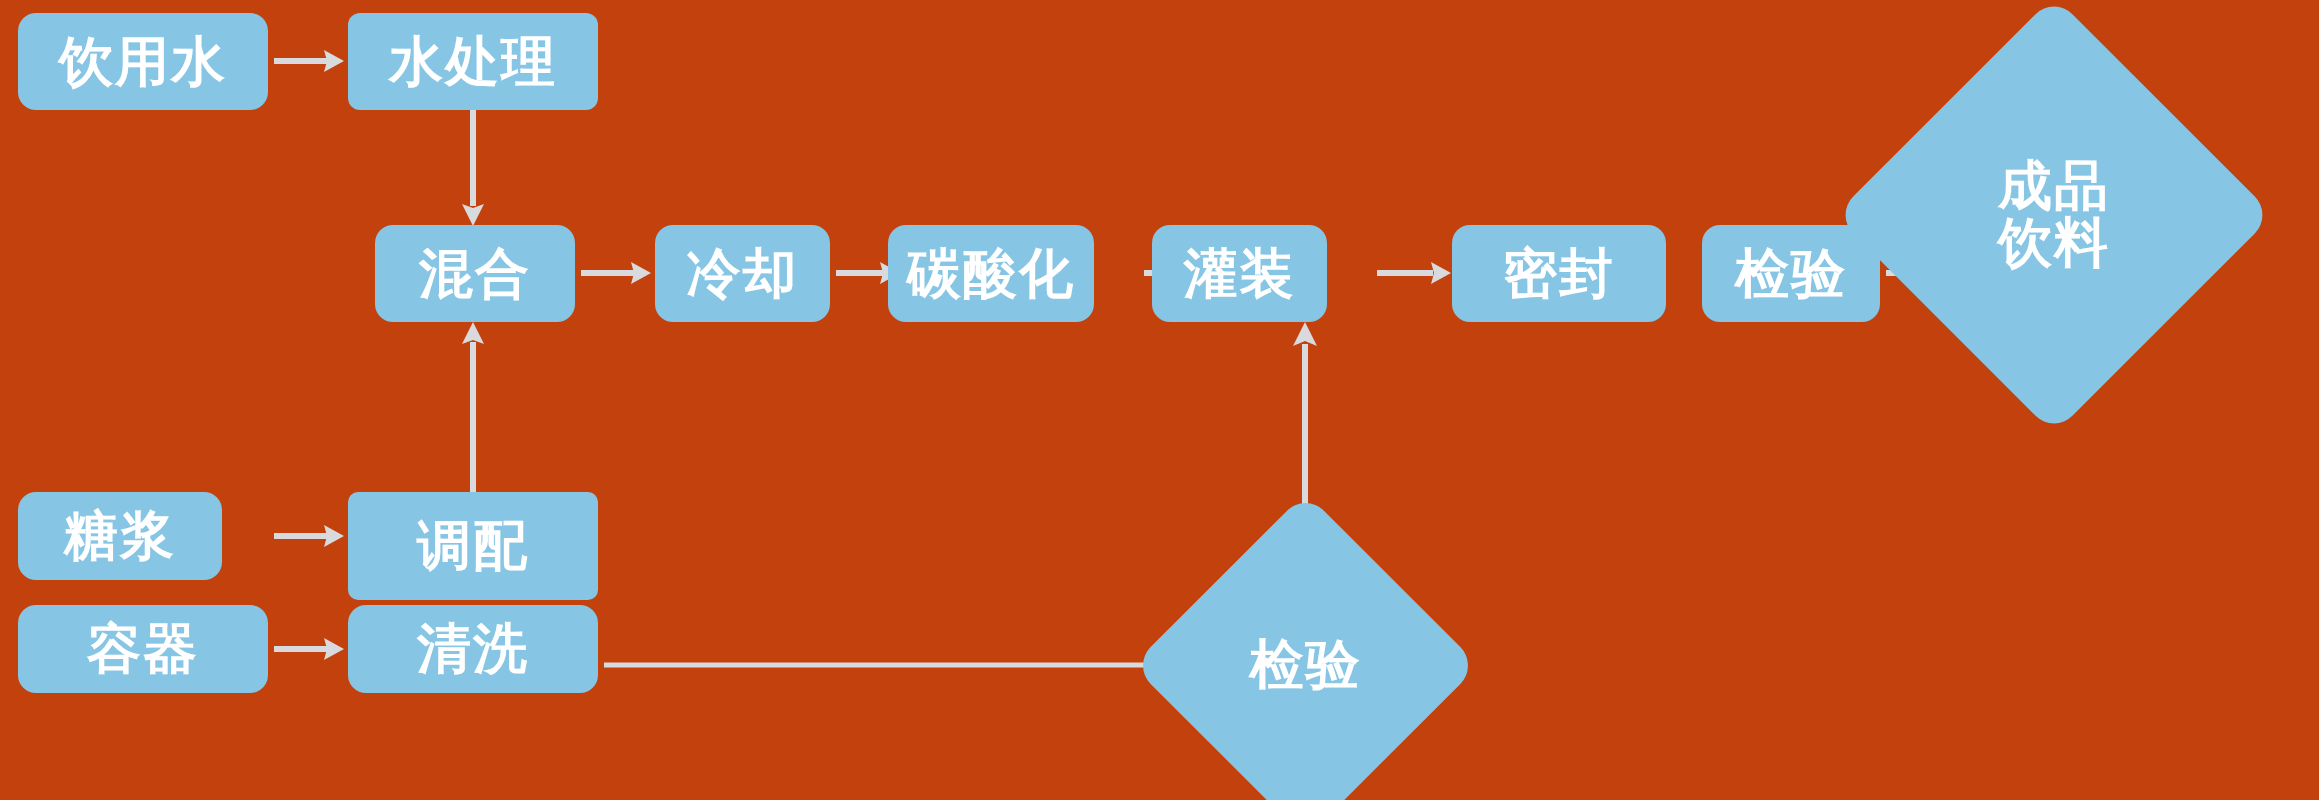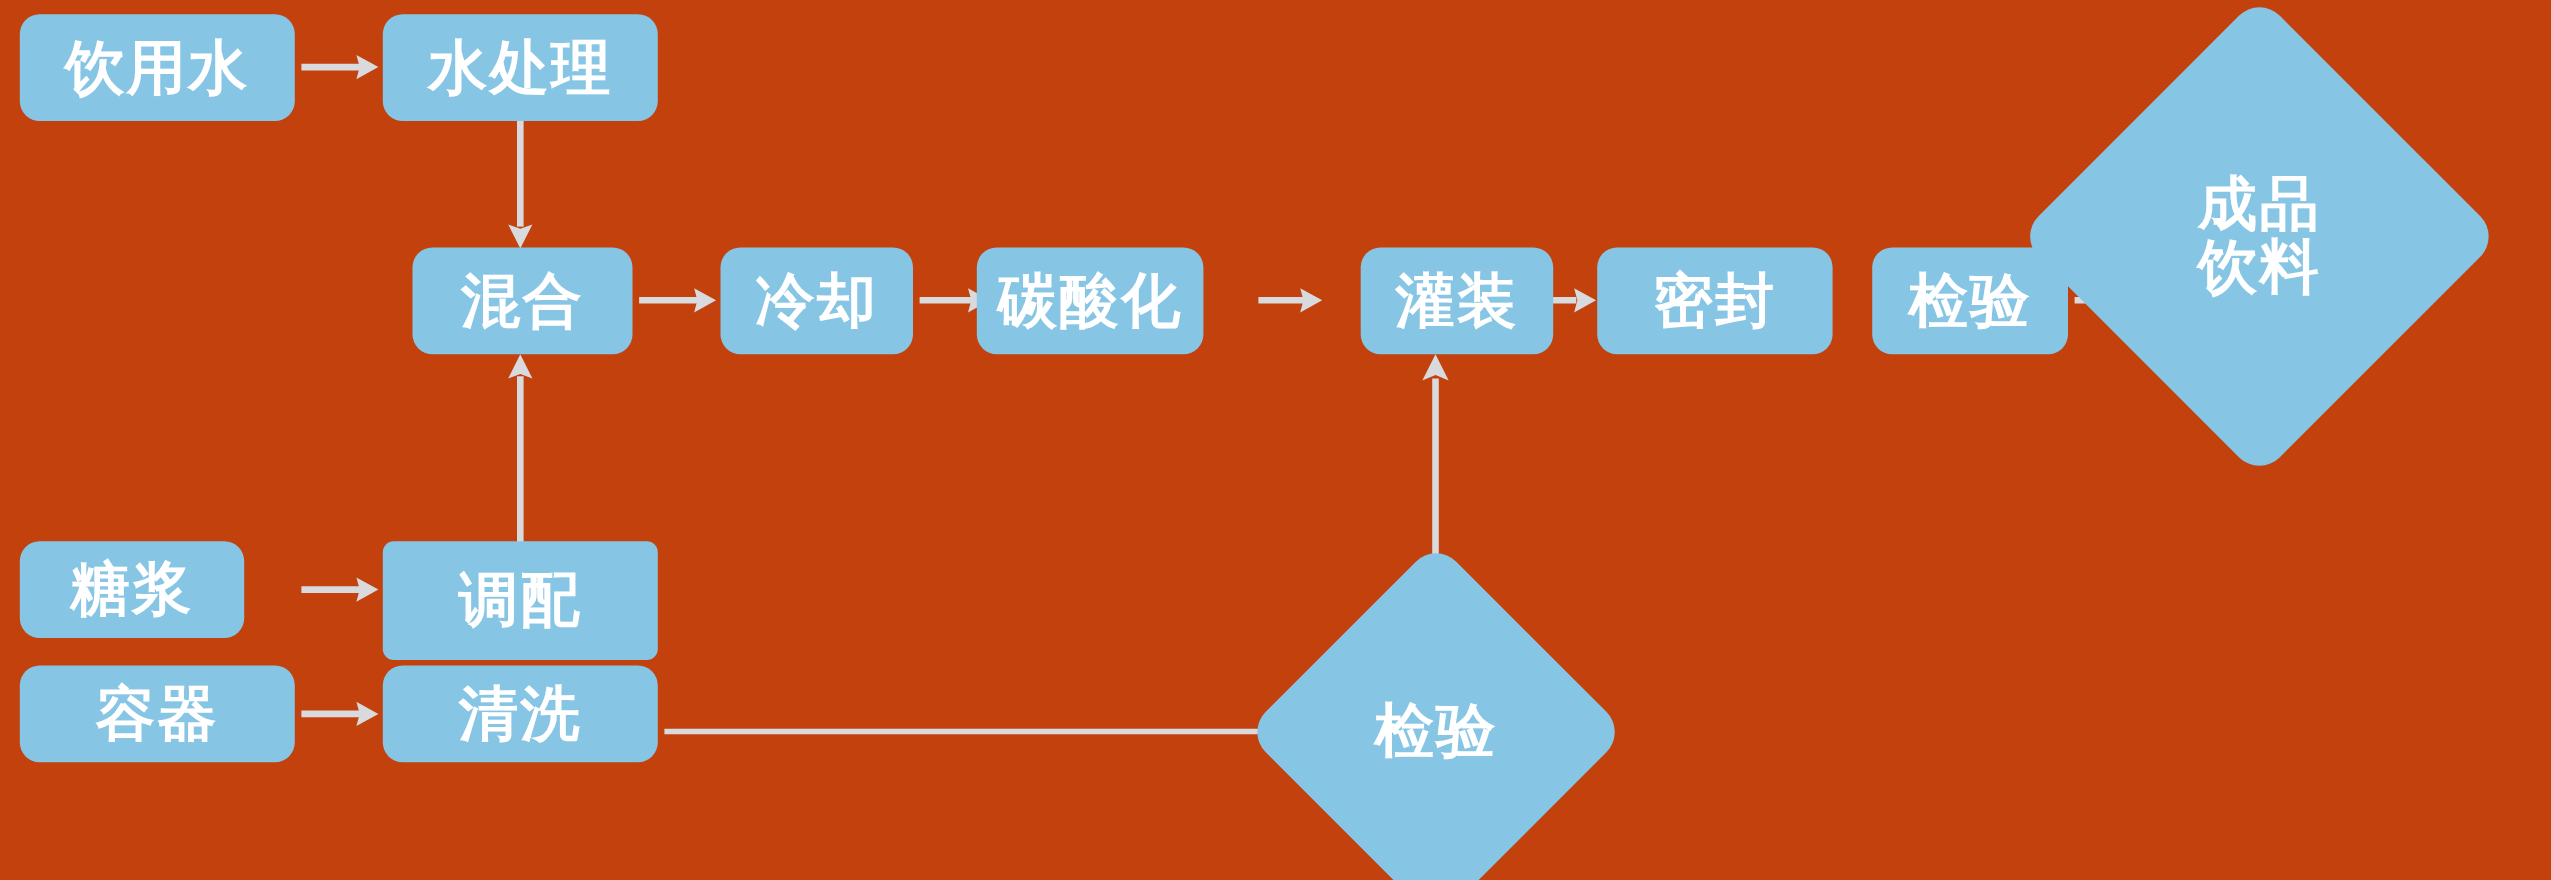--- a/index.html
+++ b/index.html
@@ -155,37 +155,37 @@
     <svg width="30" height="232" viewBox="0 0 30 232">
       <path d="M15,232 L15,22" stroke="#d9dadd" stroke-width="6" fill="none"></path>
       <path d="M15,0 L3,24 L15,19 L27,24 Z" fill="#d9dadd"></path>
     </svg>
   </div>
 
   <div class="node small" style="left:18px; top:13px; width:250px; height:97px;">
     <span>饮用水</span>
   </div>
 
-  <div class="node small" style="left:348px; top:13px; width:250px; height:97px;">
+  <div class="node small" style="left:348px; top:13px; width:250px; height:97px;border-radius:12px;">
     <span>水处理</span>
   </div>
 
   <div class="node mid" style="left:375px; top:225px; width:200px; height:97px;">
     <span>混合</span>
   </div>
 
   <div class="node mid" style="left:655px; top:225px; width:175px; height:97px;">
     <span>冷却</span>
   </div>
 
   <div class="node mid" style="left:888px; top:225px; width:206px; height:97px;">
     <span>碳酸化</span>
   </div>
 
-  <div class="node mid" style="left:1237px; top:225px; width:175px; height:97px;">
+  <div class="node mid" style="left:1152px; top:225px; width:175px; height:97px;">
     <span>灌装</span>
   </div>
 
   <div class="node mid" style="left:1452px; top:225px; width:214px; height:97px;">
     <span>密封</span>
   </div>
 
   <div class="node mid" style="left:1702px; top:225px; width:178px; height:97px;">
     <span>检验</span>
   </div>

